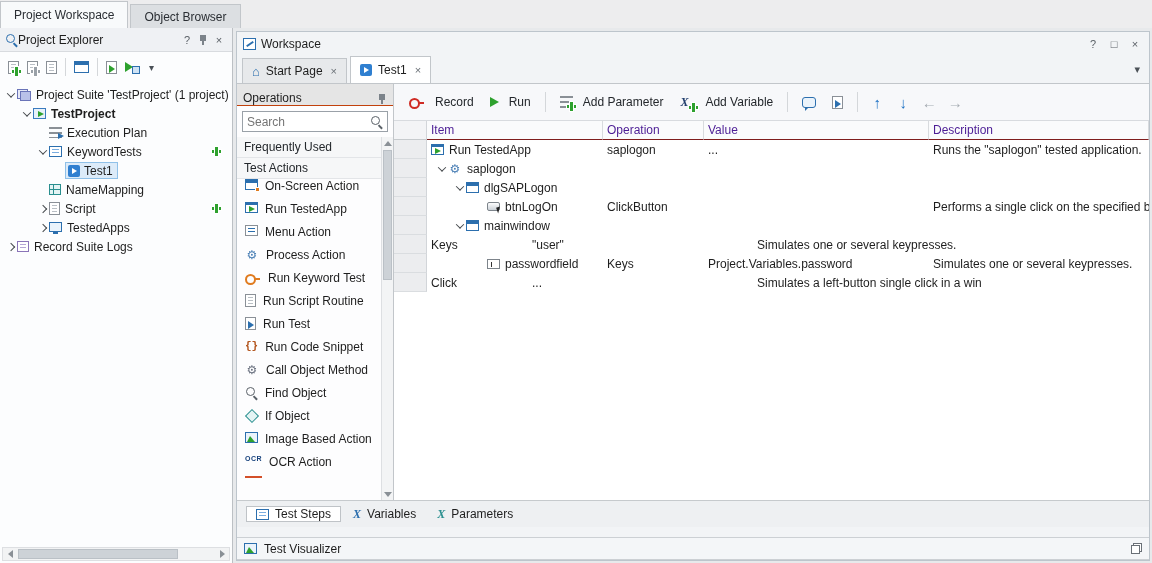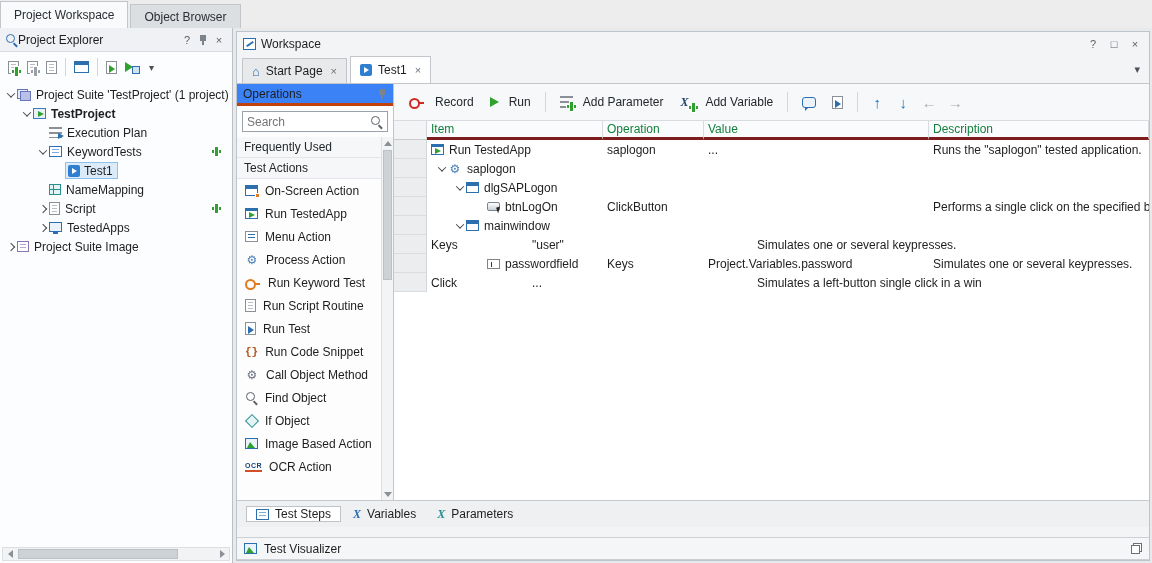--- a/index.html
+++ b/index.html
@@ -44,49 +44,49 @@
 .ws-head{height:23px;display:flex;align-items:center;gap:5px;padding:0 6px}
 .ws-title{flex:1}
 .doc-tabs{height:29px;display:flex;align-items:flex-end;padding-left:5px;border-bottom:1px solid #c2c6ca;position:relative;flex:none}
 .dtab{height:25px;display:flex;align-items:center;gap:6px;padding:0 9px;border:1px solid #c2c6ca;border-bottom:none;background:#e7e9eb;margin-right:3px}
 .dtab.active{background:#fff;height:27px}
 .tab-x{color:#6b7177;font-size:11px;margin-left:2px}
 .tabs-caret{position:absolute;right:9px;bottom:7px;color:#4b5157;font-size:11px}
 
 .ws-main{flex:1;display:flex;min-height:0;background:#fff}
 .ops{width:157px;border-right:1px solid #c2c6ca;display:flex;flex-direction:column;background:#fdfdfe}
-.ops-head{height:22px;display:flex;align-items:center;padding:0 6px;background:#3b82f6;border-bottom:3px solid #c2410c}
+.ops-head{height:22px;display:flex;align-items:flex-end;padding:0 6px;background:#e5e5e5;border-bottom:1px solid #c2410c}
 .ops-title{flex:1}
 .ops-search{margin:5px;height:21px;border:1px solid #9aa1a8;background:#fff;display:flex;align-items:center;padding:0 4px;flex:none}
 .ops-search input{flex:1;min-width:0;border:none;outline:none;font:12px "Liberation Sans",sans-serif;color:#444;background:transparent}
 .ops-body{flex:1;position:relative;overflow:hidden}
 .ops-list{position:absolute;left:0;top:0;right:12px;bottom:0}
 .grp{height:21px;line-height:20px;padding:0 7px;background:#f6f7f8;border-bottom:1px solid #e3e5e8;color:#24282c}
-.op-it{height:23px;display:flex;align-items:center;gap:7px;padding:0 8px;white-space:nowrap}
+.op-it{height:23px;display:flex;gap:7px;padding:0 8px;white-space:nowrap}
 .vscroll{position:absolute;right:0;top:0;bottom:0;width:12px;background:#f3f4f5;border-left:1px solid #dddfe2}
 .vsb-btn{position:absolute;left:0;right:0;height:12px;display:flex;align-items:center;justify-content:center}
 .v-thumb{position:absolute;left:1px;right:1px;top:13px;height:130px;background:#cdd2d7;border:1px solid #bac0c6}
 
 .editor{flex:1;display:flex;flex-direction:column;min-width:0}
 .ed-bar{height:37px;display:flex;align-items:center;gap:2px;padding:0 8px;background:#f7f8fa;border-bottom:1px solid #d8dbdf;flex:none}
 .tbtn{display:flex;align-items:center;gap:10px;padding:0 7px;height:26px;color:#24282c}
 .tsep{width:1px;height:20px;background:#d4d7da;margin:0 5px;flex:none}
 .arr{font-size:15px;font-weight:bold;width:24px;text-align:center}
 .arr.blue{color:#1f72c4}.arr.gray{color:#a6acb2}
 
 .grid{flex:1;overflow:hidden;background:#fff}
 .g-row{display:flex;height:19px;align-items:stretch}
 .g-gut{width:33px;flex:none;background:#ecedef;border-right:1px solid #d2d5d9;border-bottom:1px solid #dadde0}
 .g-head .g-gut{background:#f3f4f6;border-bottom:1px solid #c6cacd}
 .gc{display:flex;align-items:center;padding-left:4px;white-space:nowrap;overflow:hidden}
 .c-item{width:176px;flex:none}
 .c-op{width:101px;flex:none}
 .c-val{width:225px;flex:none}
 .c-desc{flex:1;min-width:0}
-.g-head .gc{background:#fafbfc;border-right:1px solid #d8dbde;border-bottom:3px solid #7f1d1d;color:#15803d}
+.g-head .gc{background:#fafbfc;border-right:1px solid #d8dbde;border-bottom:1px solid #7f1d1d;color:#4c1d95}
 .sp{display:inline-block;height:1px;flex:none}
 .g-chev{width:13px;flex:none;display:flex;align-items:center;justify-content:center}
 .g-lbl{margin-left:5px}
 
 .btabs{height:27px;display:flex;align-items:center;gap:3px;background:#eef0f2;border-top:1px solid #c6cacd;padding-left:9px;flex:none}
 .btab{height:16px;display:flex;align-items:center;gap:6px;padding:0 9px}
 .btab.active{background:#fff;border:1px solid #bfc3c7}
 .viz{height:23px;margin-top:10px;display:flex;align-items:center;gap:7px;padding:0 7px;background:#f4f6f8;border-top:1px solid #ccd0d4;border-bottom:1px solid #ccd0d4;flex:none}
 .viz-title{flex:1}
 
@@ -259,21 +259,21 @@
           <span class="chev right"></span>
         </span>
       <span class="icn i-apps"></span>
       <span class="t-lbl">TestedApps</span>
     </div>
     <div class="t-row lv0">
       <span class="chevslot">
           <span class="chev right"></span>
         </span>
       <span class="icn i-logs"></span>
-      <span class="t-lbl">Project Suite Image</span>
+      <span class="t-lbl">Record Suite Logs</span>
     </div>
   </div>
   <div class="hscroll">
     <span class="sb-btn">
         <span class="tri-l"></span>
       </span>
     <span class="h-thumb"></span>
     <span class="sb-btn" style="margin-left:auto">
         <span class="tri-r"></span>
       </span>

